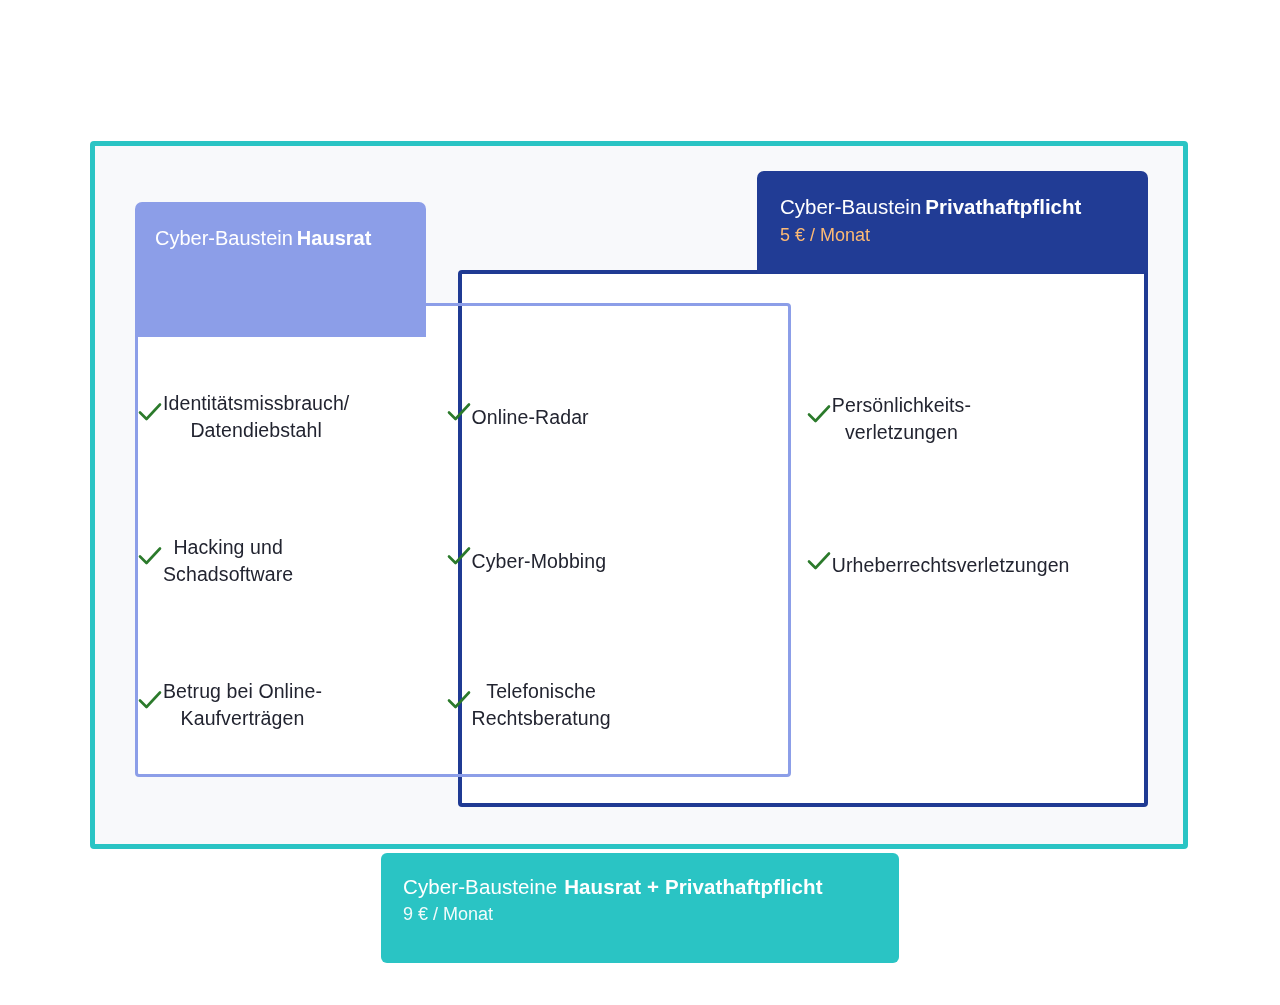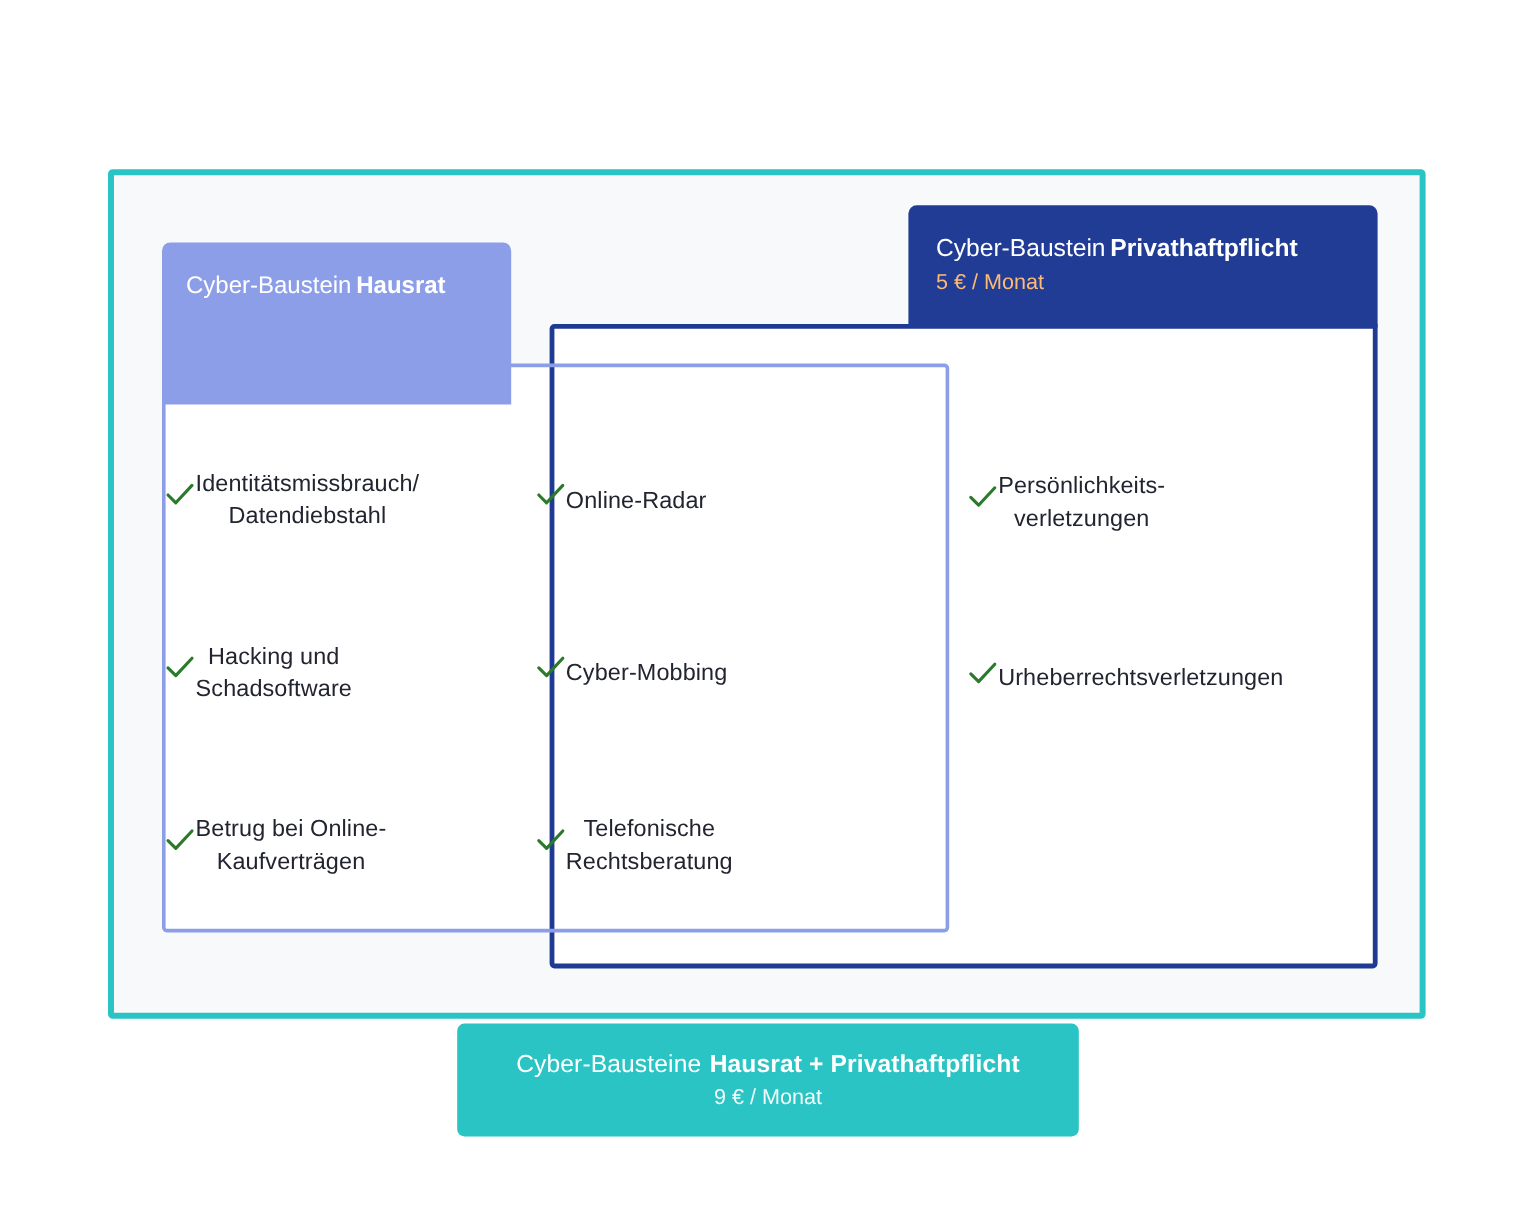--- a/index.html
+++ b/index.html
@@ -35,26 +35,25 @@
     background: #f8f9fb;
     border-radius: 4px;
   }
 
   
   .combo-caption {
     position: absolute;
     left: 381px;
     top: 853px;
     width: 518px;
-    height: 94px;
+    height: 110px;
     box-sizing: border-box;
     background: #2ac4c4;
     border-radius: 6px;
     padding: 20px 22px 0 22px;
-    text-align: center;
   }
   .combo-caption .line1 {
     color: #ffffff;
     font-size: 20.5px;
     letter-spacing: 0.1px;
     line-height: 1.35;
     white-space: nowrap;
   }
   .combo-caption .line1 .bold {
     font-weight: bold;

